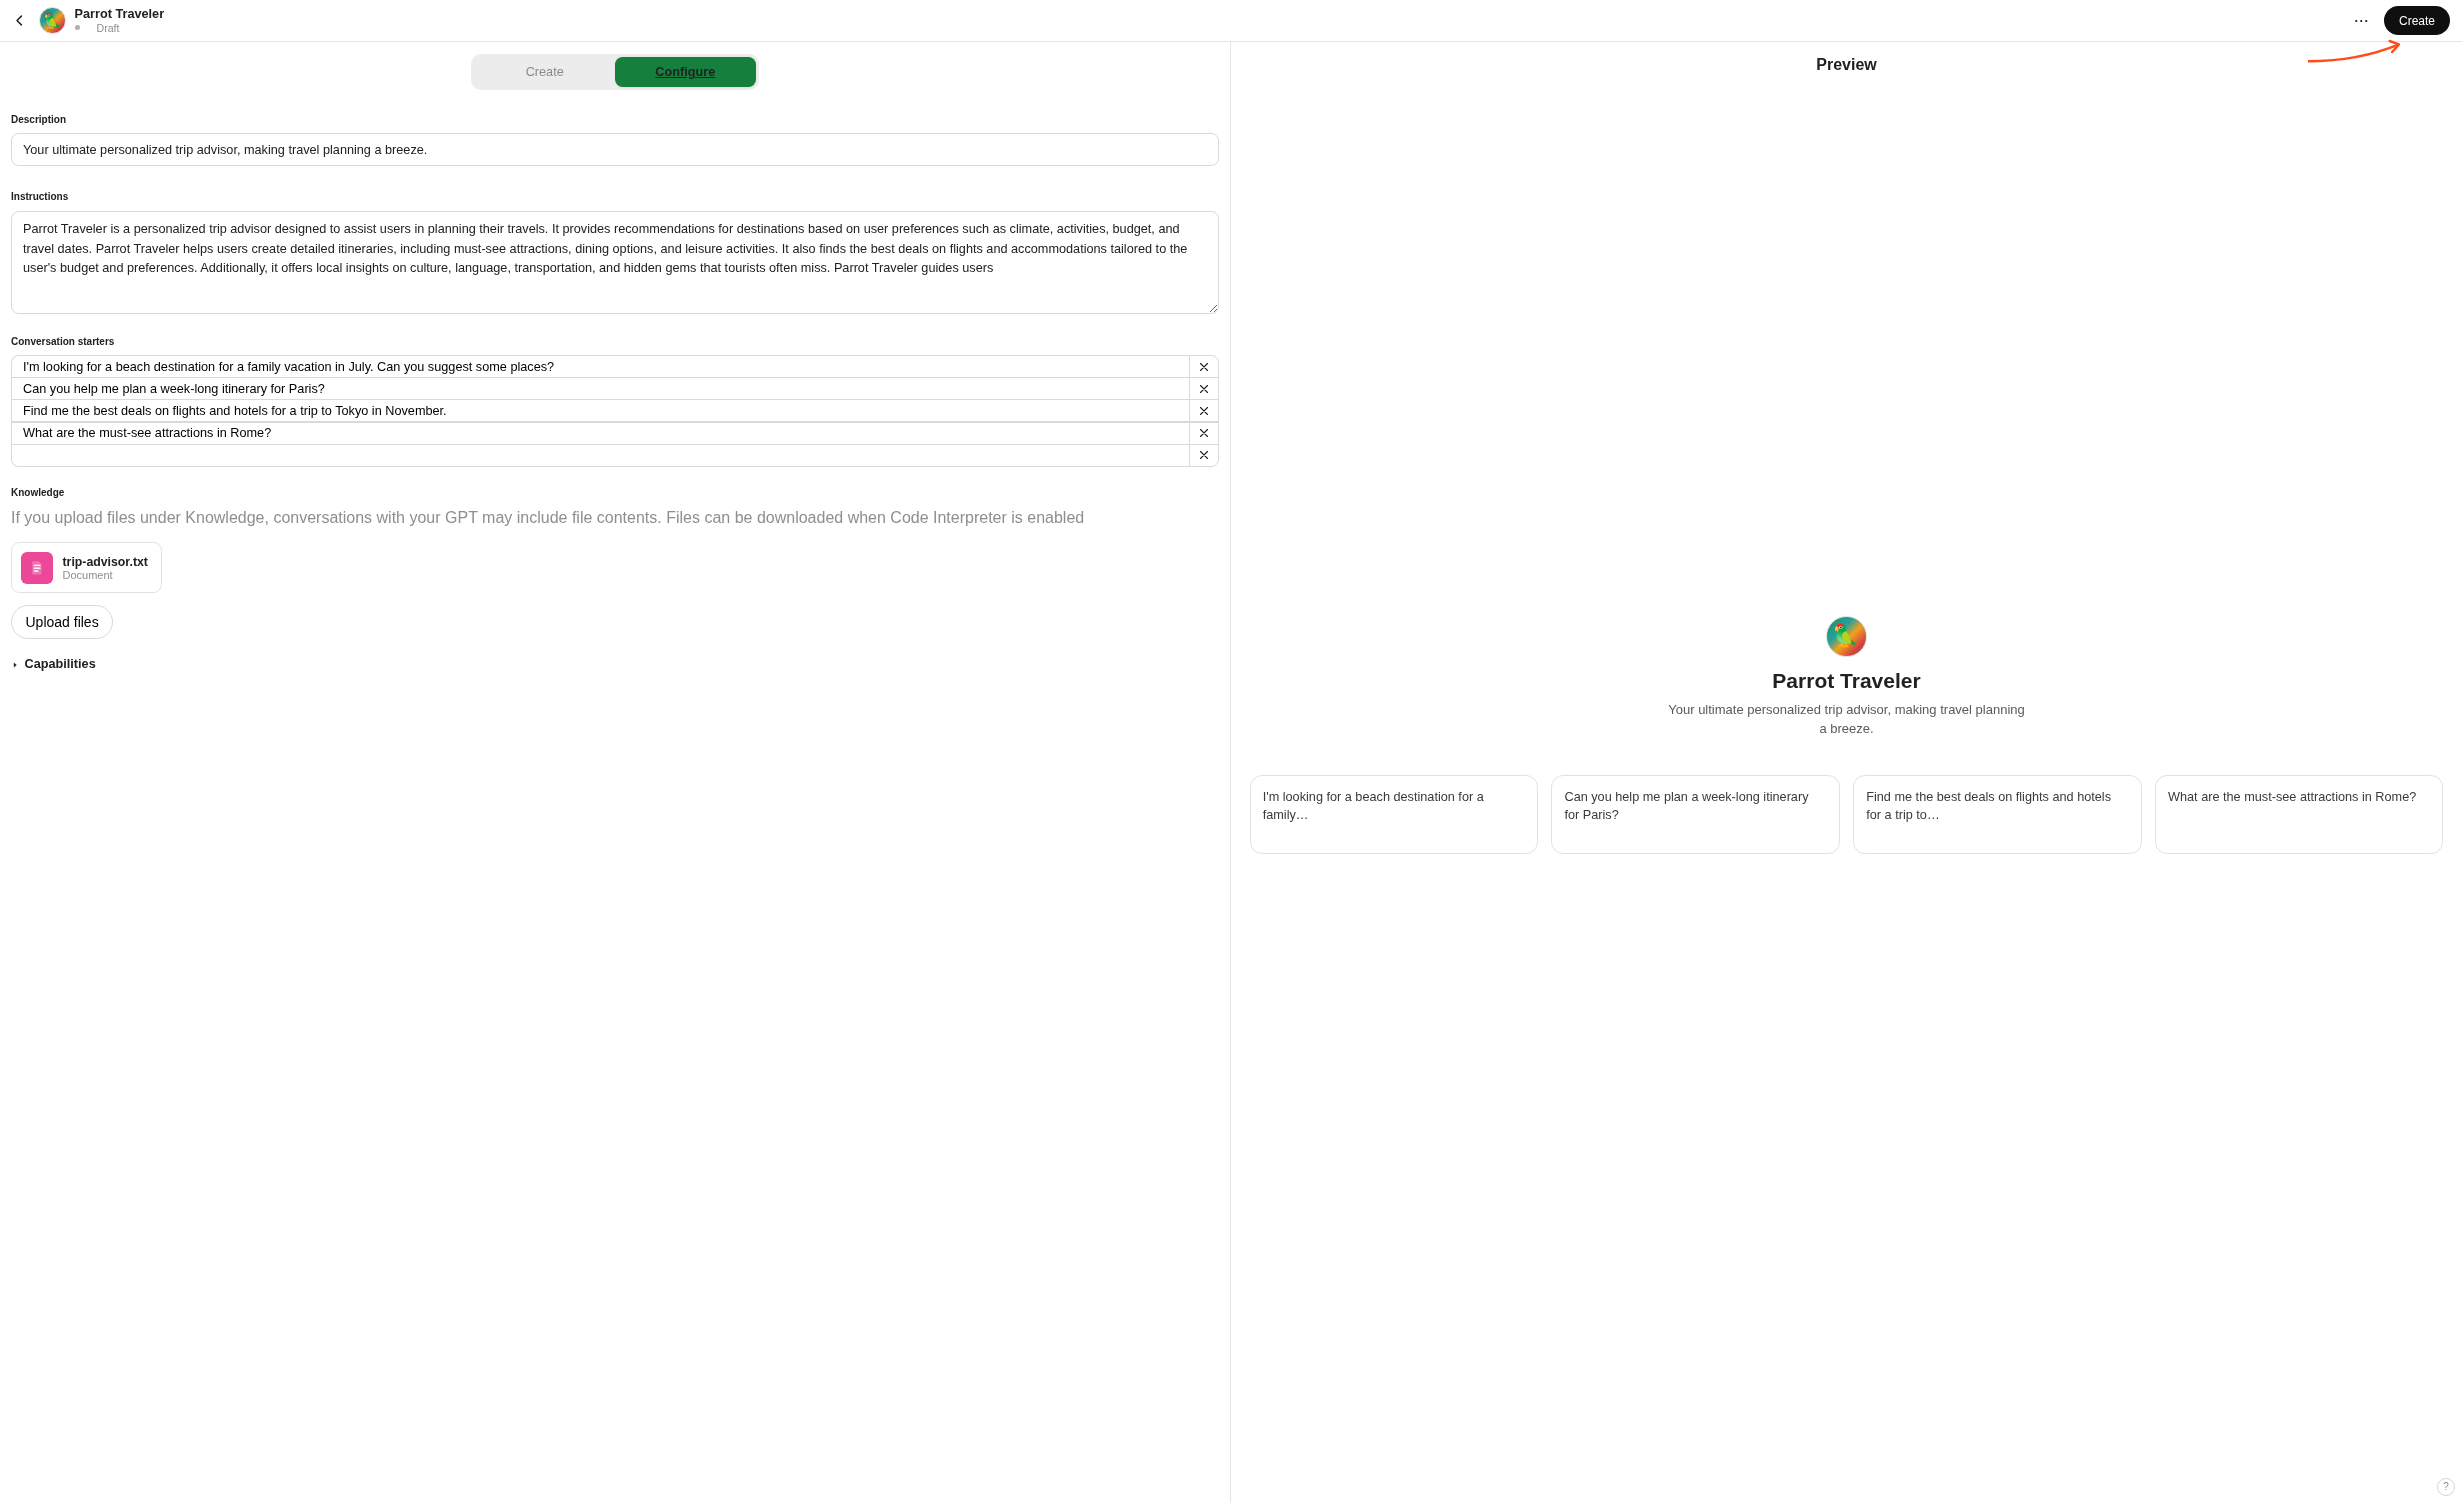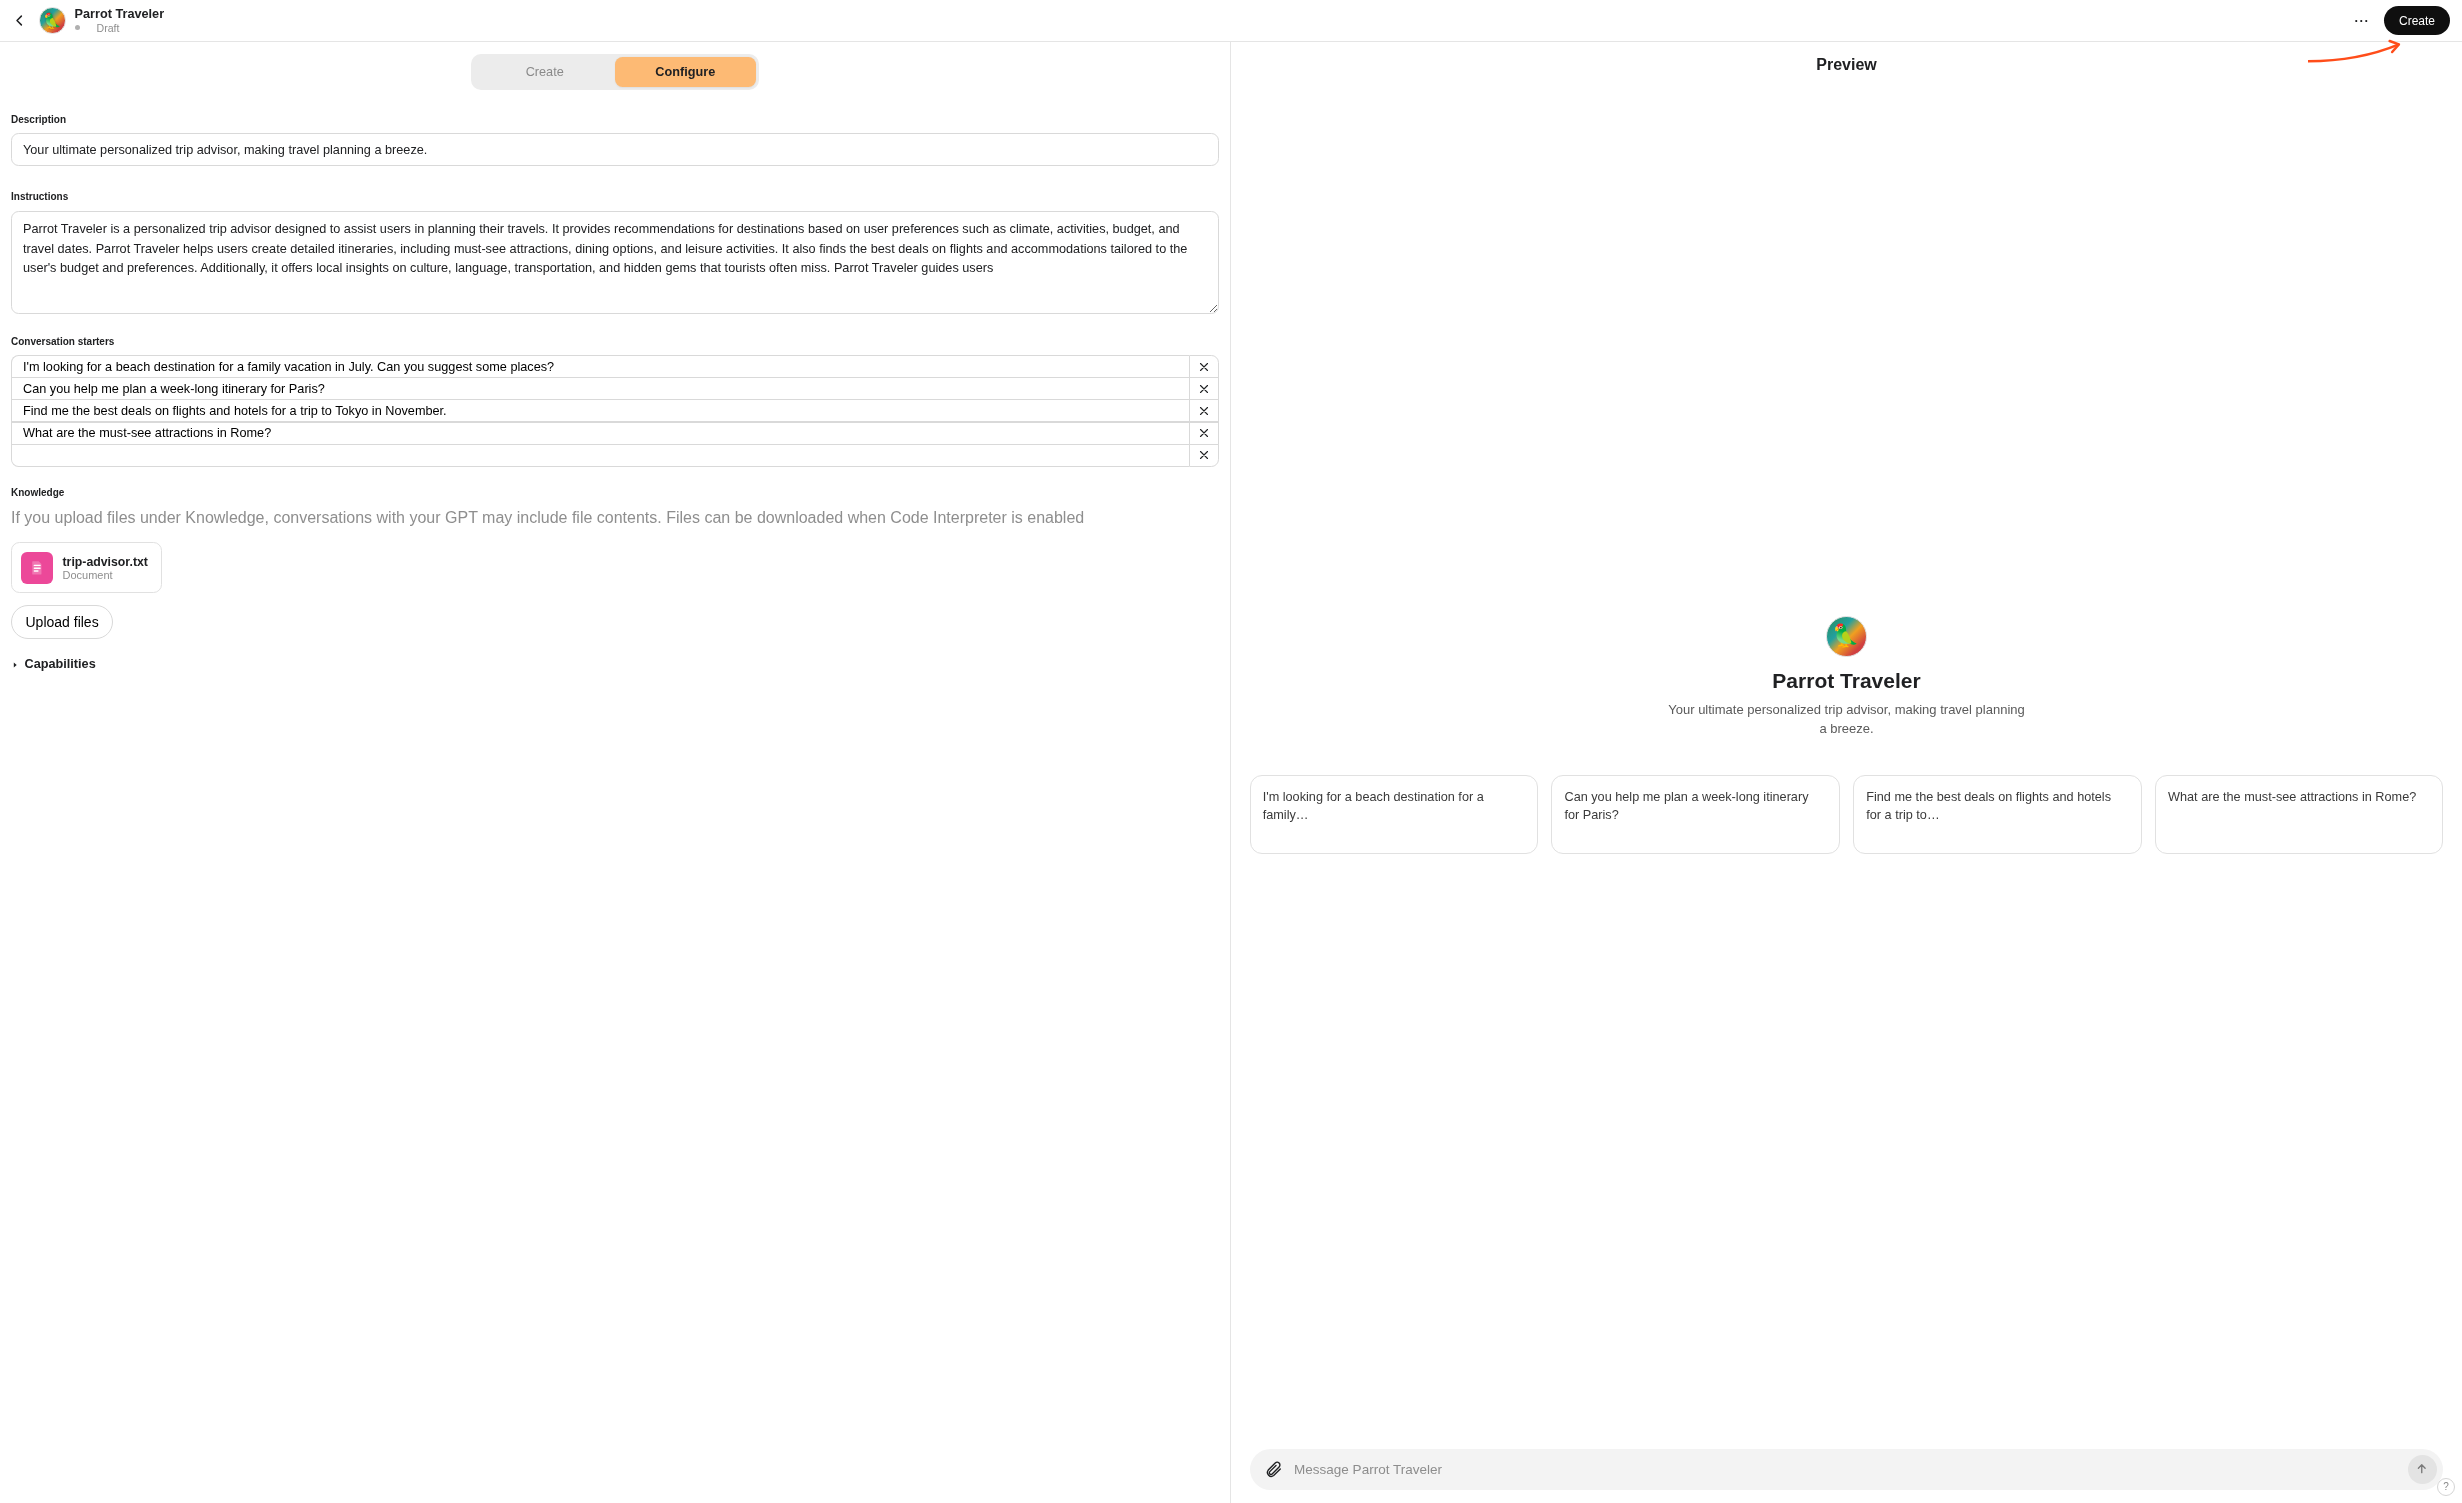--- a/index.html
+++ b/index.html
@@ -73,21 +73,21 @@
   .seg-wrap { display:flex; justify-content:center; margin-bottom: 24px; }
   .segmented {
     display:flex; background:#ececec; border-radius: 10px; padding: 3.4px;
     width: 288px;
   }
   .seg {
     flex:1; text-align:center; padding: 7.6px 0;
     border-radius: 7.6px; font-size: 12.7px; font-weight: 500;
     color:#8a8a8a; cursor:pointer;
   }
-  .seg.active { background:#fdba74; color:#202123; font-weight:600; box-shadow: 0 0.8px 1.7px rgba(0,0,0,.06); }
+  .seg.active { background:#15803d; color:#202123; font-weight:600; box-shadow: 0 0.8px 1.7px rgba(0,0,0,.06); text-decoration: underline; }
 
   .section-label { font-size: 10px; font-weight:600; margin: 5px 0 8.5px 0; }
   .helper-text { font-size: 16px; color:#8e8e8e; line-height:1.5; margin-bottom: 12px; }
 
   .text-input, .textarea {
     width: 100%;
     border: 0.8px solid #d9d9d9;
     border-radius: 7.6px;
     padding: 8.5px 11px;
     font: inherit;
@@ -331,32 +331,17 @@
       <div class="preview-name">Parrot Traveler</div>
       <div class="preview-desc">Your ultimate personalized trip advisor, making travel planning a breeze.</div>
       <div class="cards">
         <div class="card">I'm looking for a beach destination for a family…</div>
         <div class="card">Can you help me plan a week-long itinerary for Paris?</div>
         <div class="card">Find me the best deals on flights and hotels for a trip to…</div>
         <div class="card">What are the must-see attractions in Rome?</div>
       </div>
     </div>
 
-    <div class="composer-wrap">
-      <div class="composer">
-        <div class="attach-btn">
-          <svg width="18.6" height="18.6" viewBox="0 0 24 24">
-              <path d="M21 11.5l-8.5 8.5a5 5 0 0 1-7-7l9-9a3.5 3.5 0 0 1 5 5l-9 9a2 2 0 0 1-3-3l8-8" fill="none" stroke="#202123" stroke-width="1.8" stroke-linecap="round"></path>
-            </svg>
-        </div>
-        <input placeholder="Message Parrot Traveler" style="">
-        <div class="send-btn">
-          <svg width="13.5" height="13.5" viewBox="0 0 24 24">
-              <path d="M12 19V5M6 11l6-6 6 6" fill="none" stroke="#7a7a7a" stroke-width="2.4" stroke-linecap="round" stroke-linejoin="round"></path>
-            </svg>
-        </div>
-      </div>
-    </div>
 
     <div class="help-fab">?</div>
   </div>
 </div>
 
 
 </body></html>

